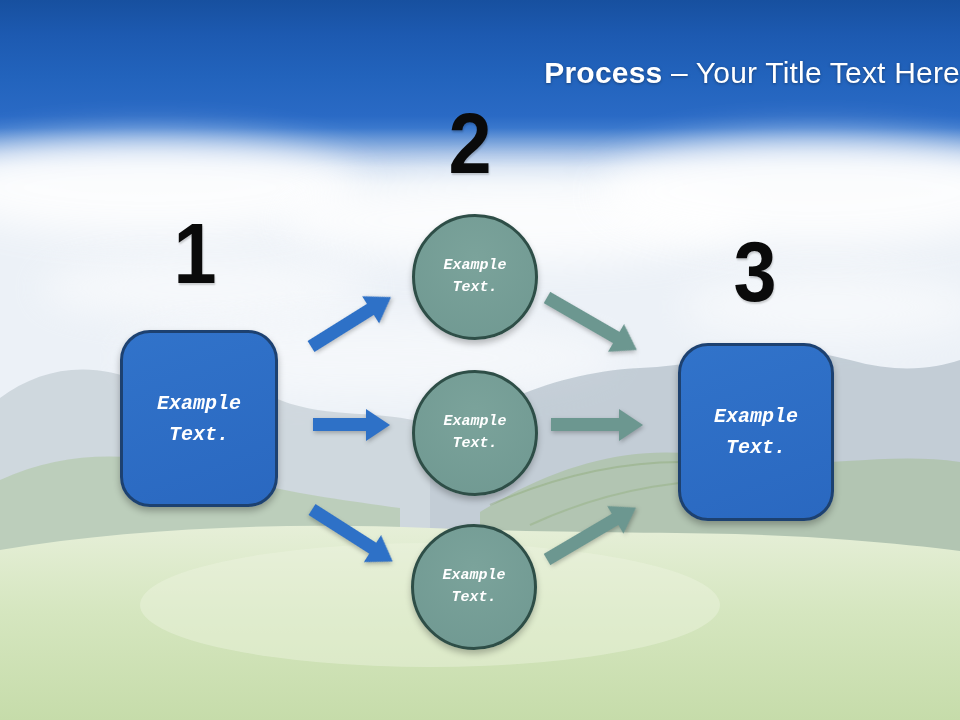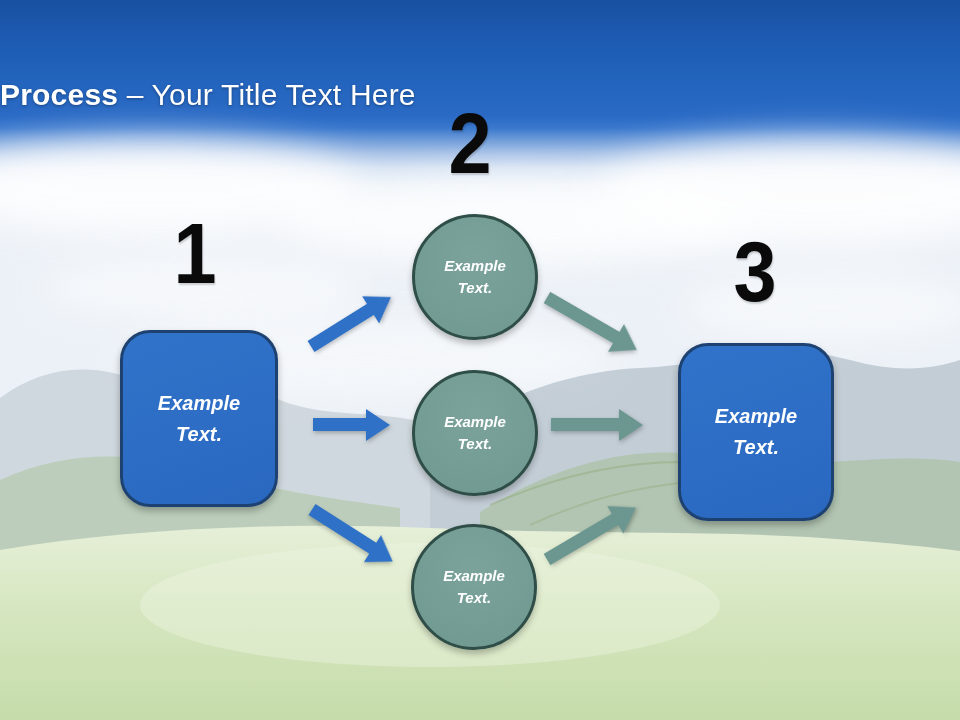--- a/index.html
+++ b/index.html
@@ -25,24 +25,23 @@
   .cloud{position:absolute;background:#fff;border-radius:50%;filter:blur(18px);}
   .cloud.c1{left:-60px;top:140px;width:420px;height:95px;opacity:.85;}
   .cloud.c2{left:280px;top:178px;width:470px;height:85px;opacity:.8;}
   .cloud.c3{left:600px;top:140px;width:430px;height:105px;opacity:.85;}
   .cloud.c4{left:40px;top:258px;width:330px;height:60px;opacity:.55;}
   .cloud.c5{left:680px;top:272px;width:300px;height:70px;opacity:.5;}
   .cloud.c6{left:120px;top:318px;width:500px;height:80px;opacity:.45;}
   .scenery{position:absolute;left:0;top:0;width:960px;height:720px;}
   
   .title{
-    position:absolute;left:0;top:56px;width:960px;text-align:left;
+    position:absolute;left:0;top:56px;width:960px;text-align:right;
     color:var(--title-text,#fff);font-size:30px;letter-spacing:.2px;
     text-shadow:0 1px 3px rgba(0,0,0,.35);
-    margin-top:22px;
   }
   .title .emph{font-weight:bold;}
   .title .rest{font-weight:normal;}
   
   .stepnum{
     position:absolute;width:150px;text-align:center;line-height:1;
     font-size:86px;font-weight:800;color:var(--number-text,#0a0a0a);
     transform:scaleX(.9);text-shadow:1px 2px 2px rgba(0,0,0,.18);
   }
   .n1{left:120px;top:210px;}
@@ -86,21 +85,21 @@
   .arrow.blue{background:var(--arrow-blue,#2e71c7);}
   .arrow.blue::after{border-left-color:var(--arrow-blue,#2e71c7);}
   .arrow.teal{background:var(--arrow-teal,#6c9790);}
   .arrow.teal::after{border-left-color:var(--arrow-teal,#6c9790);}
   .a1{left:311px;top:340px;width:70px;transform:rotate(-32deg);}
   .a2{left:313px;top:418px;width:53px;}
   .a3{left:312px;top:503px;width:72px;transform:rotate(32.5deg);}
   .a4{left:547px;top:291px;width:80px;transform:rotate(30deg);}
   .a5{left:551px;top:418px;width:68px;}
   .a6{left:547px;top:553px;width:79px;transform:rotate(-30.5deg);}
-  .lbl-line{display:block;}
+  .lbl-line{display:block;font-family:Liberation Mono, monospace;}
 </style>
 </head>
 <body>
 
 <div class="slide">
 
   <div class="sky-band"></div>
   <div class="cloud c1"></div>
   <div class="cloud c2"></div>
   <div class="cloud c3"></div>

